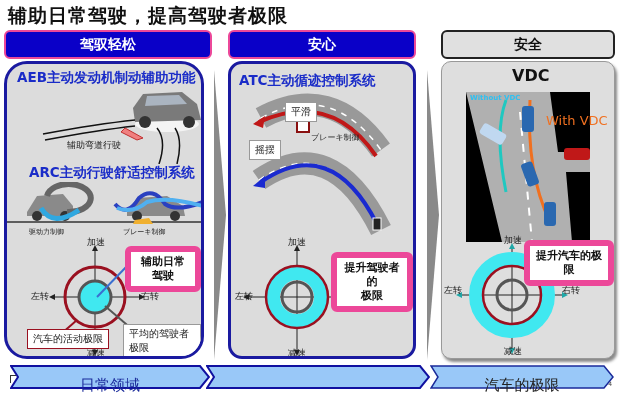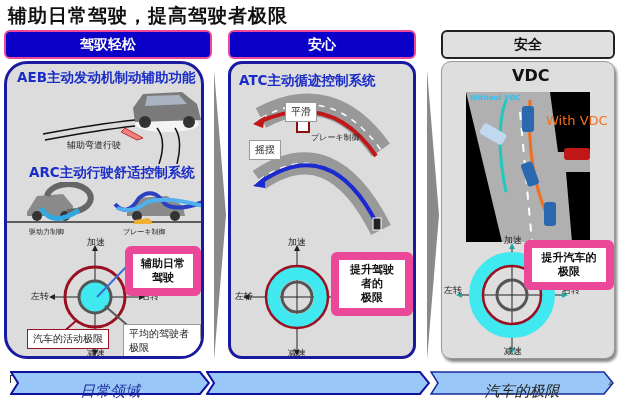--- a/index.html
+++ b/index.html
@@ -6,24 +6,24 @@
   body { width: 620px; height: 411px; background: #ffffff; font-family: "DejaVu Sans", "Liberation Sans", sans-serif; position: relative; overflow: hidden; }
   .title { position: absolute; left: 8px; top: 3px; font-size: 19px; font-weight: bold; color: #111; letter-spacing: 1px; }
   .panel-head { position: absolute; top: 30px; height: 29px; border-radius: 6px; border: 2px solid #ec4899; display: flex; align-items: center; justify-content: center; font-size: 14px; font-weight: bold; color: #fff; background: #0a00c8; }
   .panel-head.gray { background: #e0e0e0; color: #111; border-color: #222; border-radius: 6px; }
   .panel { position: absolute; top: 61px; height: 298px; border-radius: 14px; border: 3px solid #1a1aa0; background: #dcdcdc; overflow: hidden; }
   .panel.gray { border: 1px solid #999; background: #dedede; box-shadow: 2px 3px 3px #888; }
   .sub-title { position: absolute; font-weight: bold; font-size: 13.5px; color: #1a2cc8; white-space: nowrap; }
   .sub-title.black { color: #111; font-size: 16px; }
   .between-arrow { position: absolute; top: 70px; width: 12px; height: 290px; }
   .label-box { position: absolute; background: #fff; border: 1px solid #999; font-size: 10px; padding: 2px 5px; color: #222; }
-  .callout { position: absolute; background: #fff; border: 8px solid #ec4899; border-radius: 6px; font-size: 11px; font-weight: bold; text-align: center; color: #111; padding: 3px 6px; line-height: 14px; }
+  .callout { position: absolute; background: #fff; border: 6px solid #ec4899; border-radius: 6px; font-size: 11px; font-weight: bold; text-align: center; color: #111; padding: 3px 6px; line-height: 14px; }
   .axis-label { position: absolute; font-size: 9px; color: #222; }
   .small-label { position: absolute; font-size: 8px; color: #222; white-space: nowrap; }
-  .footer { position: absolute; top: 365px; height: 40px; display: flex; align-items: center; justify-content: center; font-style: italic; font-size: 15px; color: #1a2a9a; margin-top: 6px; }
+  .footer { position: absolute; top: 365px; height: 40px; display: flex; align-items: center; justify-content: center; font-size: 15px; color: #1a2a9a; }
   .footer-text { position: relative; z-index: 2; }
   .footer svg { position: absolute; left: 0; top: 0; }
   .page-num { position: absolute; right: 8px; top: 380px; font-size: 6px; color: #444; }
   .corner-mark { position: absolute; left: 10px; top: 375px; width: 6px; height: 8px; border-left: 1px solid #333; border-top: 1px solid #333; }
 </style>
 </head>
 <body>
 
 <div class="title">辅助日常驾驶，提高驾驶者极限</div>
 

